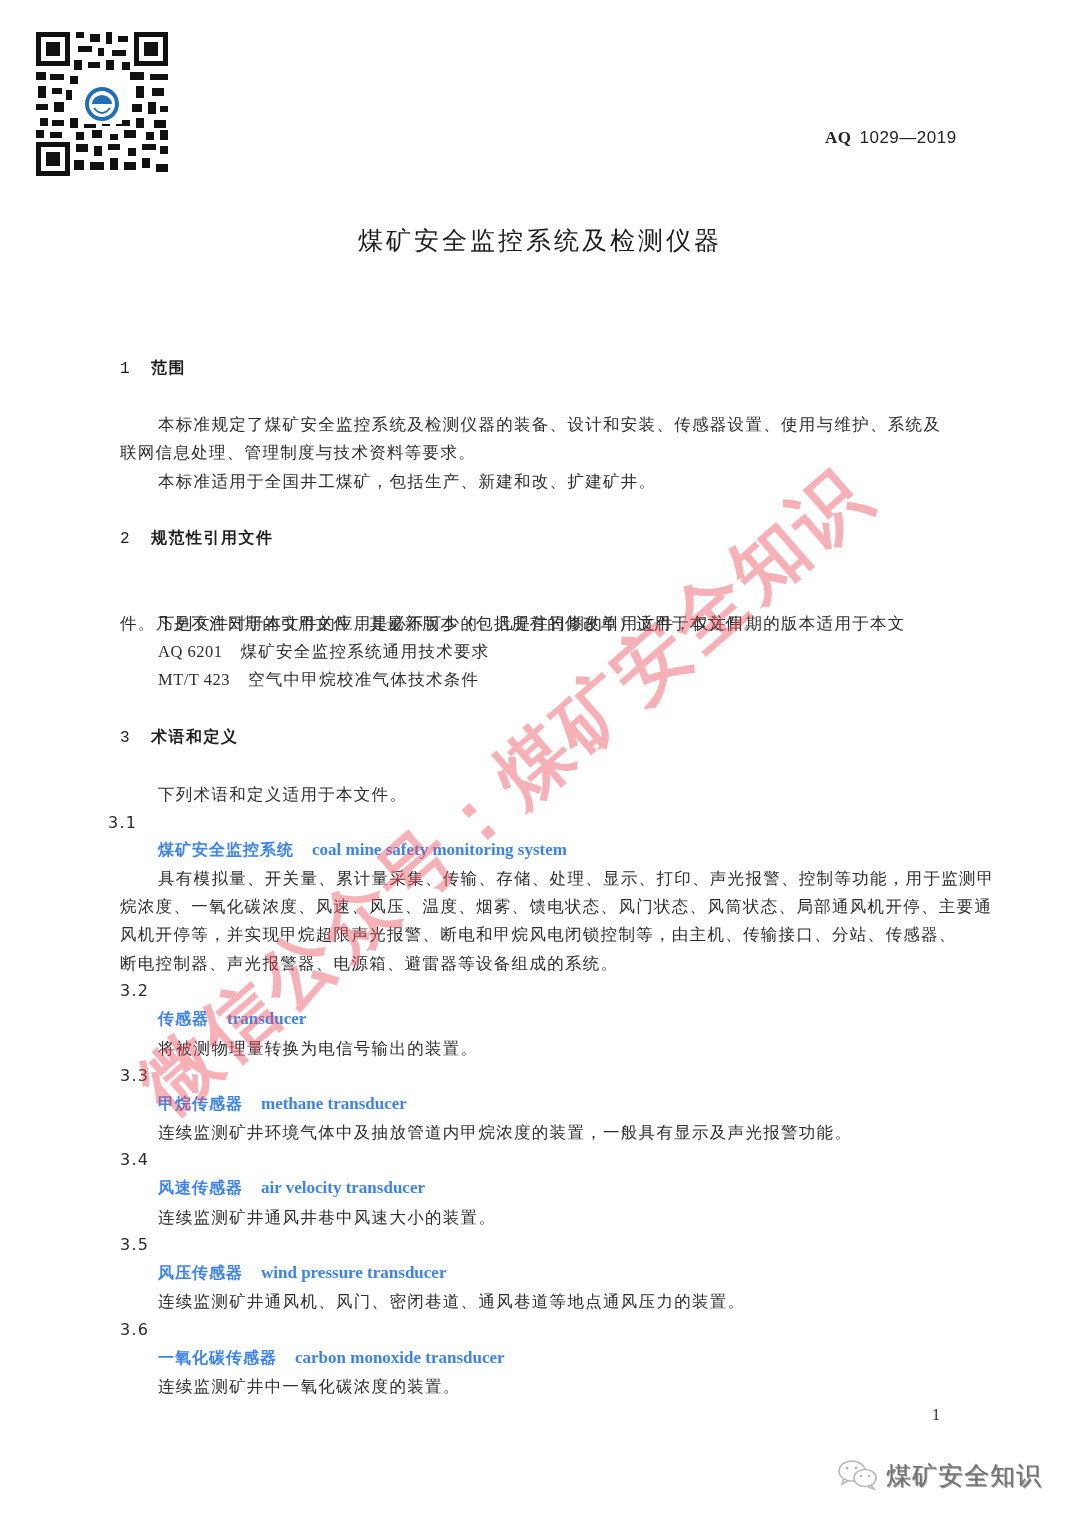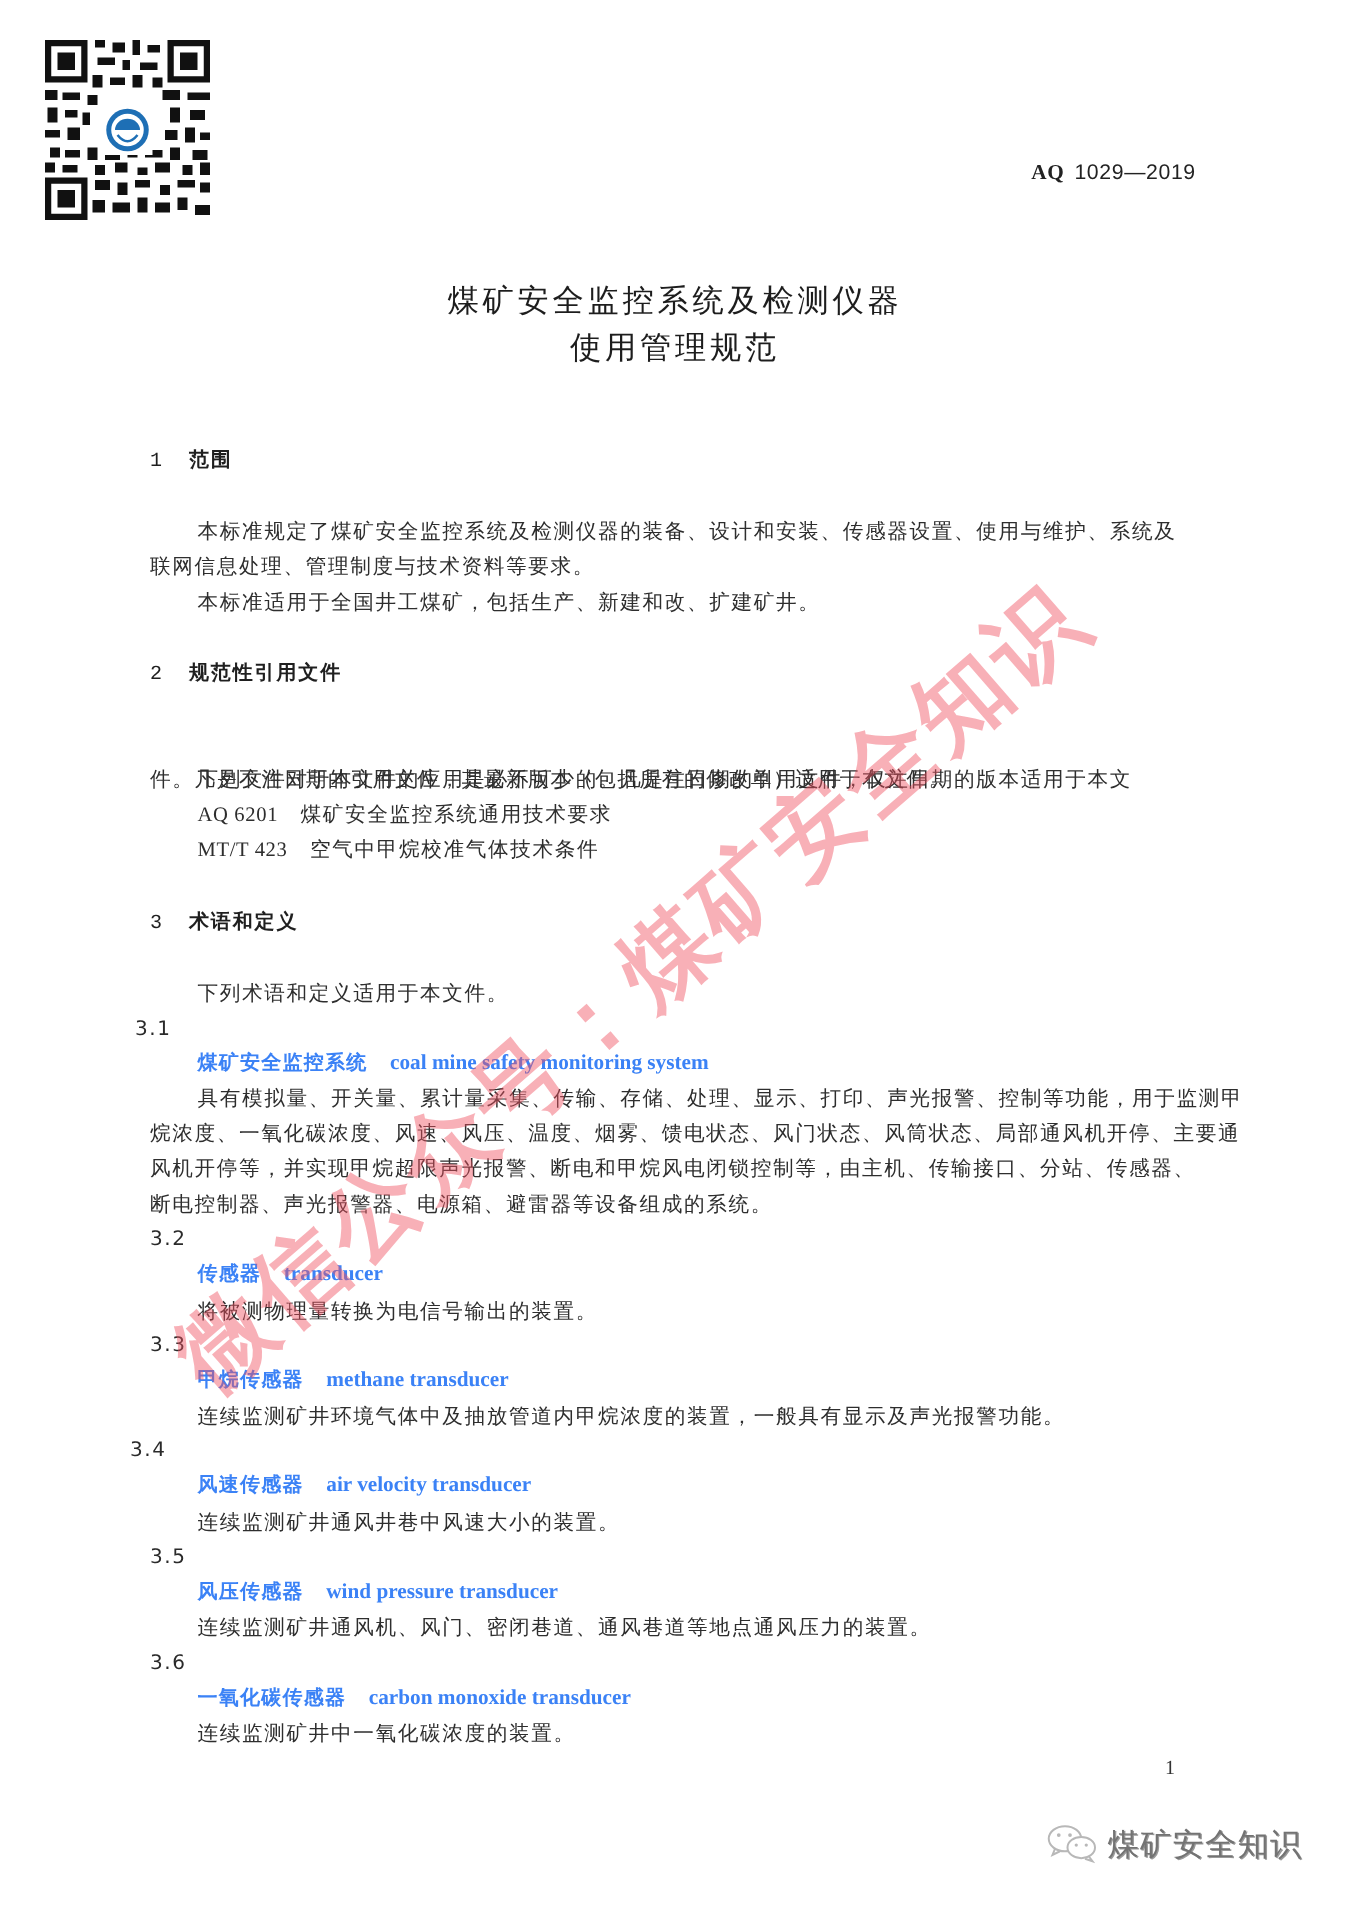--- a/index.html
+++ b/index.html
@@ -213,21 +213,20 @@
     <path d="M58 76 q8 10 16 0" fill="none" stroke="#1e6fb5" stroke-width="2"></path>
   </svg>
 </div>
 
 <div class="std-code">
   <span class="prefix">AQ</span><span>1029—2019</span>
 </div>
 
 <div class="title">
   <div>煤矿安全监控系统及检测仪器</div>
-  <div>使用管理规范</div>
 </div>
 
 <div class="line h" style="left:120px; top:358px;">
   <span class="num">1</span><span>范围</span>
 </div>
 <div class="line" style="left:158px; top:414px;">本标准规定了煤矿安全监控系统及检测仪器的装备、设计和安装、传感器设置、使用与维护、系统及</div>
 <div class="line" style="left:120px; top:442px;">联网信息处理、管理制度与技术资料等要求。</div>
 <div class="line" style="left:158px; top:471px;">本标准适用于全国井工煤矿，包括生产、新建和改、扩建矿井。</div>
 
 <div class="line h" style="left:120px; top:528px;">
@@ -261,21 +260,21 @@
   <span>传感器</span><span class="en">transducer</span>
 </div>
 <div class="line" style="left:158px; top:1038px;">将被测物理量转换为电信号输出的装置。</div>
 
 <div class="line clause-num" style="left:120px; top:1066px;">3.3</div>
 <div class="line term" style="left:158px; top:1094px;">
   <span>甲烷传感器</span><span class="en">methane transducer</span>
 </div>
 <div class="line" style="left:158px; top:1122px;">连续监测矿井环境气体中及抽放管道内甲烷浓度的装置，一般具有显示及声光报警功能。</div>
 
-<div class="line clause-num" style="left:104px; top:1150px;text-align:center;">3.4</div>
+<div class="line clause-num" style="left:120px; top:1150px;text-align:center;">3.4</div>
 <div class="line term" style="left:158px; top:1178px;">
   <span>风速传感器</span><span class="en">air velocity transducer</span>
 </div>
 <div class="line" style="left:158px; top:1207px;">连续监测矿井通风井巷中风速大小的装置。</div>
 
 <div class="line clause-num" style="left:120px; top:1235px;">3.5</div>
 <div class="line term" style="left:158px; top:1263px;">
   <span>风压传感器</span><span class="en">wind pressure transducer</span>
 </div>
 <div class="line" style="left:158px; top:1291px;">连续监测矿井通风机、风门、密闭巷道、通风巷道等地点通风压力的装置。</div>

